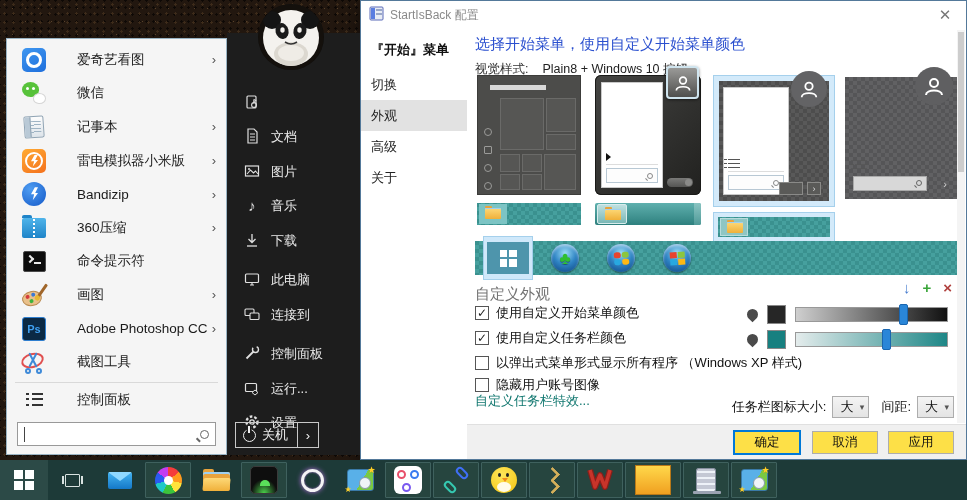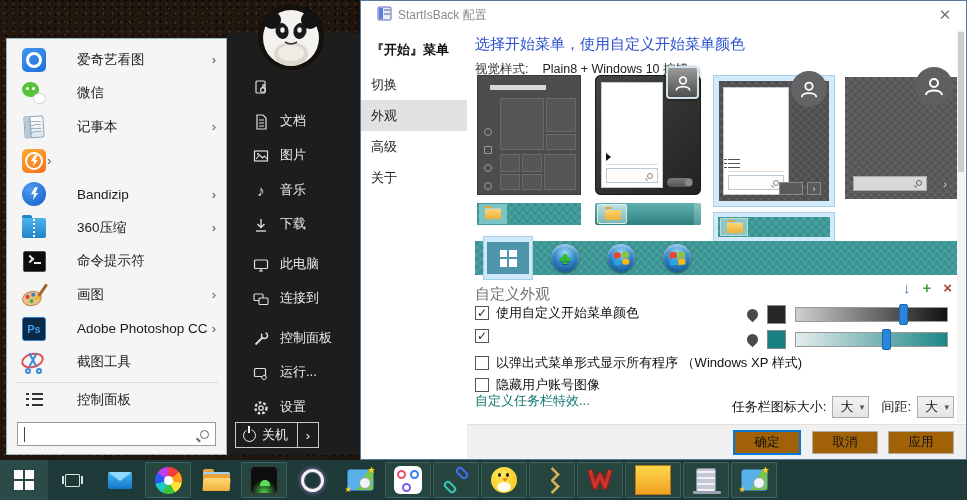--- a/index.html
+++ b/index.html
@@ -69,39 +69,39 @@
   .ic-ps { width:24px; height:24px; background:#0b2a45; border:1px solid #2f7fd0; border-radius:3px; color:#3fa0f0; font-size:11px; font-weight:bold; display:flex; align-items:center; justify-content:center; }
   .ic-snip { width:26px; height:24px; position:relative; }
   .ic-snip .ring { position:absolute; left:0; top:3px; width:23px; height:15px; border:2px solid #e05050; border-radius:50%; transform:rotate(-15deg); }
   .ic-snip .s1,.ic-snip .s2 { position:absolute; width:2.4px; height:16px; background:#3e8ad8; left:11px; top:2px; border-radius:1px; }
   .ic-snip .s1 { transform:rotate(28deg); } .ic-snip .s2 { transform:rotate(-28deg); }
   .ic-snip .c1,.ic-snip .c2 { position:absolute; width:6px; height:6px; border:2px solid #3e8ad8; border-radius:50%; bottom:0; }
   .ic-snip .c1 { left:4px; } .ic-snip .c2 { left:15px; }
 
   
   #places-col { position:absolute; left:227px; top:33px; width:133px; height:422px; background:#1d1d1d; z-index:5; }
-  .place-row { display:flex; align-items:flex-start; height:34.5px; padding-left:24px; cursor:default; }
+  .place-row { display:flex; align-items:flex-end; height:34.5px; padding-left:15px; cursor:default; }
   .place-ic { width:20px; height:20px; flex:0 0 20px; display:flex; align-items:center; justify-content:center; color:#e0e0e0; font-size:15px; }
   .place-label { margin-left:9px; color:#eaeaea; font-size:13px; white-space:nowrap; }
   .spacer4 { height:5px; }
   #places-list { padding-top:44px; }
   .shutdown-wrap { position:absolute; left:8px; bottom:7px; display:flex; border:1px solid #c8c8c8; height:26px; }
   .shutdown-main { display:flex; align-items:center; padding:0 9px 0 7px; border-right:1px solid #c8c8c8; }
   .shutdown-label { color:#f0f0f0; font-size:13px; margin-left:6px; }
   .shutdown-arrow { width:20px; display:flex; align-items:center; justify-content:center; color:#f0f0f0; font-size:13px; }
   .i-power { position:relative; width:13px; height:13px; border:1.6px solid #f0f0f0; border-radius:50%; }
   .i-power::after { content:""; position:absolute; left:4.2px; top:-4px; width:1.8px; height:7px; background:#f0f0f0; box-shadow:0 0 0 1.5px #1d1d1d; }
 
   
   #avatar { position:absolute; left:258px; top:4px; width:66px; height:66px; border-radius:50%; z-index:6; overflow:hidden; background:#111; }
 
   
   #dialog { position:absolute; left:360px; top:0; width:607px; height:460px; background:#fff;
     border:1px solid #54799a; box-shadow:0 4px 18px rgba(0,0,0,.55); z-index:4; }
-  #titlebar { position:absolute; left:0; top:0; right:0; height:28px; background:#fff; display:flex; align-items:center;padding-left:8px; }
+  #titlebar { position:absolute; left:0; top:0; right:0; height:28px; background:#fff; display:flex; align-items:center; }
   #titlebar .tb-icon { margin:0 6px 0 8px; }
   #titlebar .tb-text { font-size:12px; color:#8a8a8a; }
   #titlebar .tb-close { margin-left:auto; width:42px; height:28px; display:flex; align-items:center; justify-content:center; color:#777; font-size:15px; cursor:pointer; }
   #dlg-sidebar { position:absolute; left:0; top:28px; width:106px; bottom:0; background:#fff; }
   .nav-header { padding:12px 0 10px 10px; font-size:13px; font-weight:bold; color:#111; white-space:nowrap; }
   .nav-item { height:31px; line-height:31px; padding-left:10px; font-size:13px; color:#222; cursor:pointer; }
   .nav-item.sel { background:#e2e2e2; }
   #dlg-content { position:absolute; left:106px; top:28px; right:0; bottom:0; background:#fff; }
   .dlg-heading { position:absolute; left:8px; top:6px; font-size:15px; color:#2b50cf; }
   .style-row { position:absolute; left:8px; top:32px; font-size:12.5px; color:#333; }
@@ -200,21 +200,21 @@
   .slider .handle { position:absolute; top:-4px; width:9px; height:21px; background:#2a86d8; border:1px solid #1a66b0; border-radius:2px; }
   .row-right { position:absolute; display:flex; align-items:center; gap:9px; }
   .link { position:absolute; left:8px; top:363px; font-size:13px; color:#0f766e; cursor:pointer; }
   .dd-row { position:absolute; right:12px; top:367px; display:flex; align-items:center; font-size:13px; color:#111; }
   .dd { margin:0 0 0 6px; width:37px; height:22px; border:1px solid #adadad; background:linear-gradient(#f4f4f4,#e4e4e4); display:flex; align-items:center; justify-content:space-between; padding:0 4px 0 7px; font-size:13px; cursor:pointer; }
   .dd .car { font-size:9px; color:#555; }
   .dd-row .lbl2 { margin-left:12px; }
 
   
   #dlg-bottom { position:absolute; left:0; right:0; bottom:0; height:35px; background:#f0f0f0; border-top:1px solid #e0e0e0; }
-  .dlg-btn { position:absolute; top:6px; width:66px; height:23px; background:#a16207; border:1px solid #adadad; font-size:12.5px; color:#111; text-align:center; line-height:21px; cursor:pointer; }
+  .dlg-btn { position:absolute; top:6px; width:66px; height:23px; background:#fde047; border:1px solid #adadad; font-size:12.5px; color:#111; text-align:center; line-height:21px; cursor:pointer; }
   .dlg-btn.primary { border:1px solid #0078d7; box-shadow:0 0 0 1px #0078d7; }
   #btn-ok { right:166px; } #btn-cancel { right:88px; } #btn-apply { right:12px; }
   
   #dlg-scroll { position:absolute; right:1px; top:29px; bottom:36px; width:8px; background:#f4f4f4; }
   #dlg-scroll .thumb { position:absolute; top:2px; left:1px; width:6px; height:140px; background:#cdcdcd; }
 
   
   #taskbar { position:absolute; left:0; bottom:0; width:967px; height:40px; background:#1d3a38; z-index:10; display:flex; align-items:stretch; }
   .tb-cell { width:48px; display:flex; align-items:center; justify-content:center; cursor:pointer; position:relative; }
   .tb-cell.start { background:#2c4a47; }
@@ -291,20 +291,21 @@
           </span>
         <span class="app-label">记事本</span>
         <span class="app-chev">›</span>
       </div>
       <div class="app-row">
         <span class="app-icon">
             <span class="ic-leidian">
               <span class="bolt"></span>
             </span>
           </span>
+        <span class="app-label">雷电模拟器小米版</span>
         <span class="app-chev">›</span>
       </div>
       <div class="app-row">
         <span class="app-icon">
             <span class="ic-bandizip">
               <span class="bolt"></span>
             </span>
           </span>
         <span class="app-label">Bandizip</span>
         <span class="app-chev">›</span>
@@ -664,20 +665,21 @@
         <span class="swatch" style="background:#262626;"></span>
         <span class="slider" style="background:linear-gradient(to right,#cfcfcf,#111);">
           <span class="handle" style="left:68%;"></span>
         </span>
       </div>
 
       <div class="chk-row" style="top:300px;">
         <span class="chk-box">
             <span>✓</span>
           </span>
+        <span class="chk-label">使用自定义任务栏颜色</span>
       </div>
       <div class="row-right" style="left:280px;top:301px;">
         <span class="droplet"></span>
         <span class="swatch" style="background:#178080;"></span>
         <span class="slider" style="background:linear-gradient(to right,#e4ecec,#1e8787);">
           <span class="handle" style="left:57%;"></span>
         </span>
       </div>
 
       <div class="chk-row" style="top:325px;">

